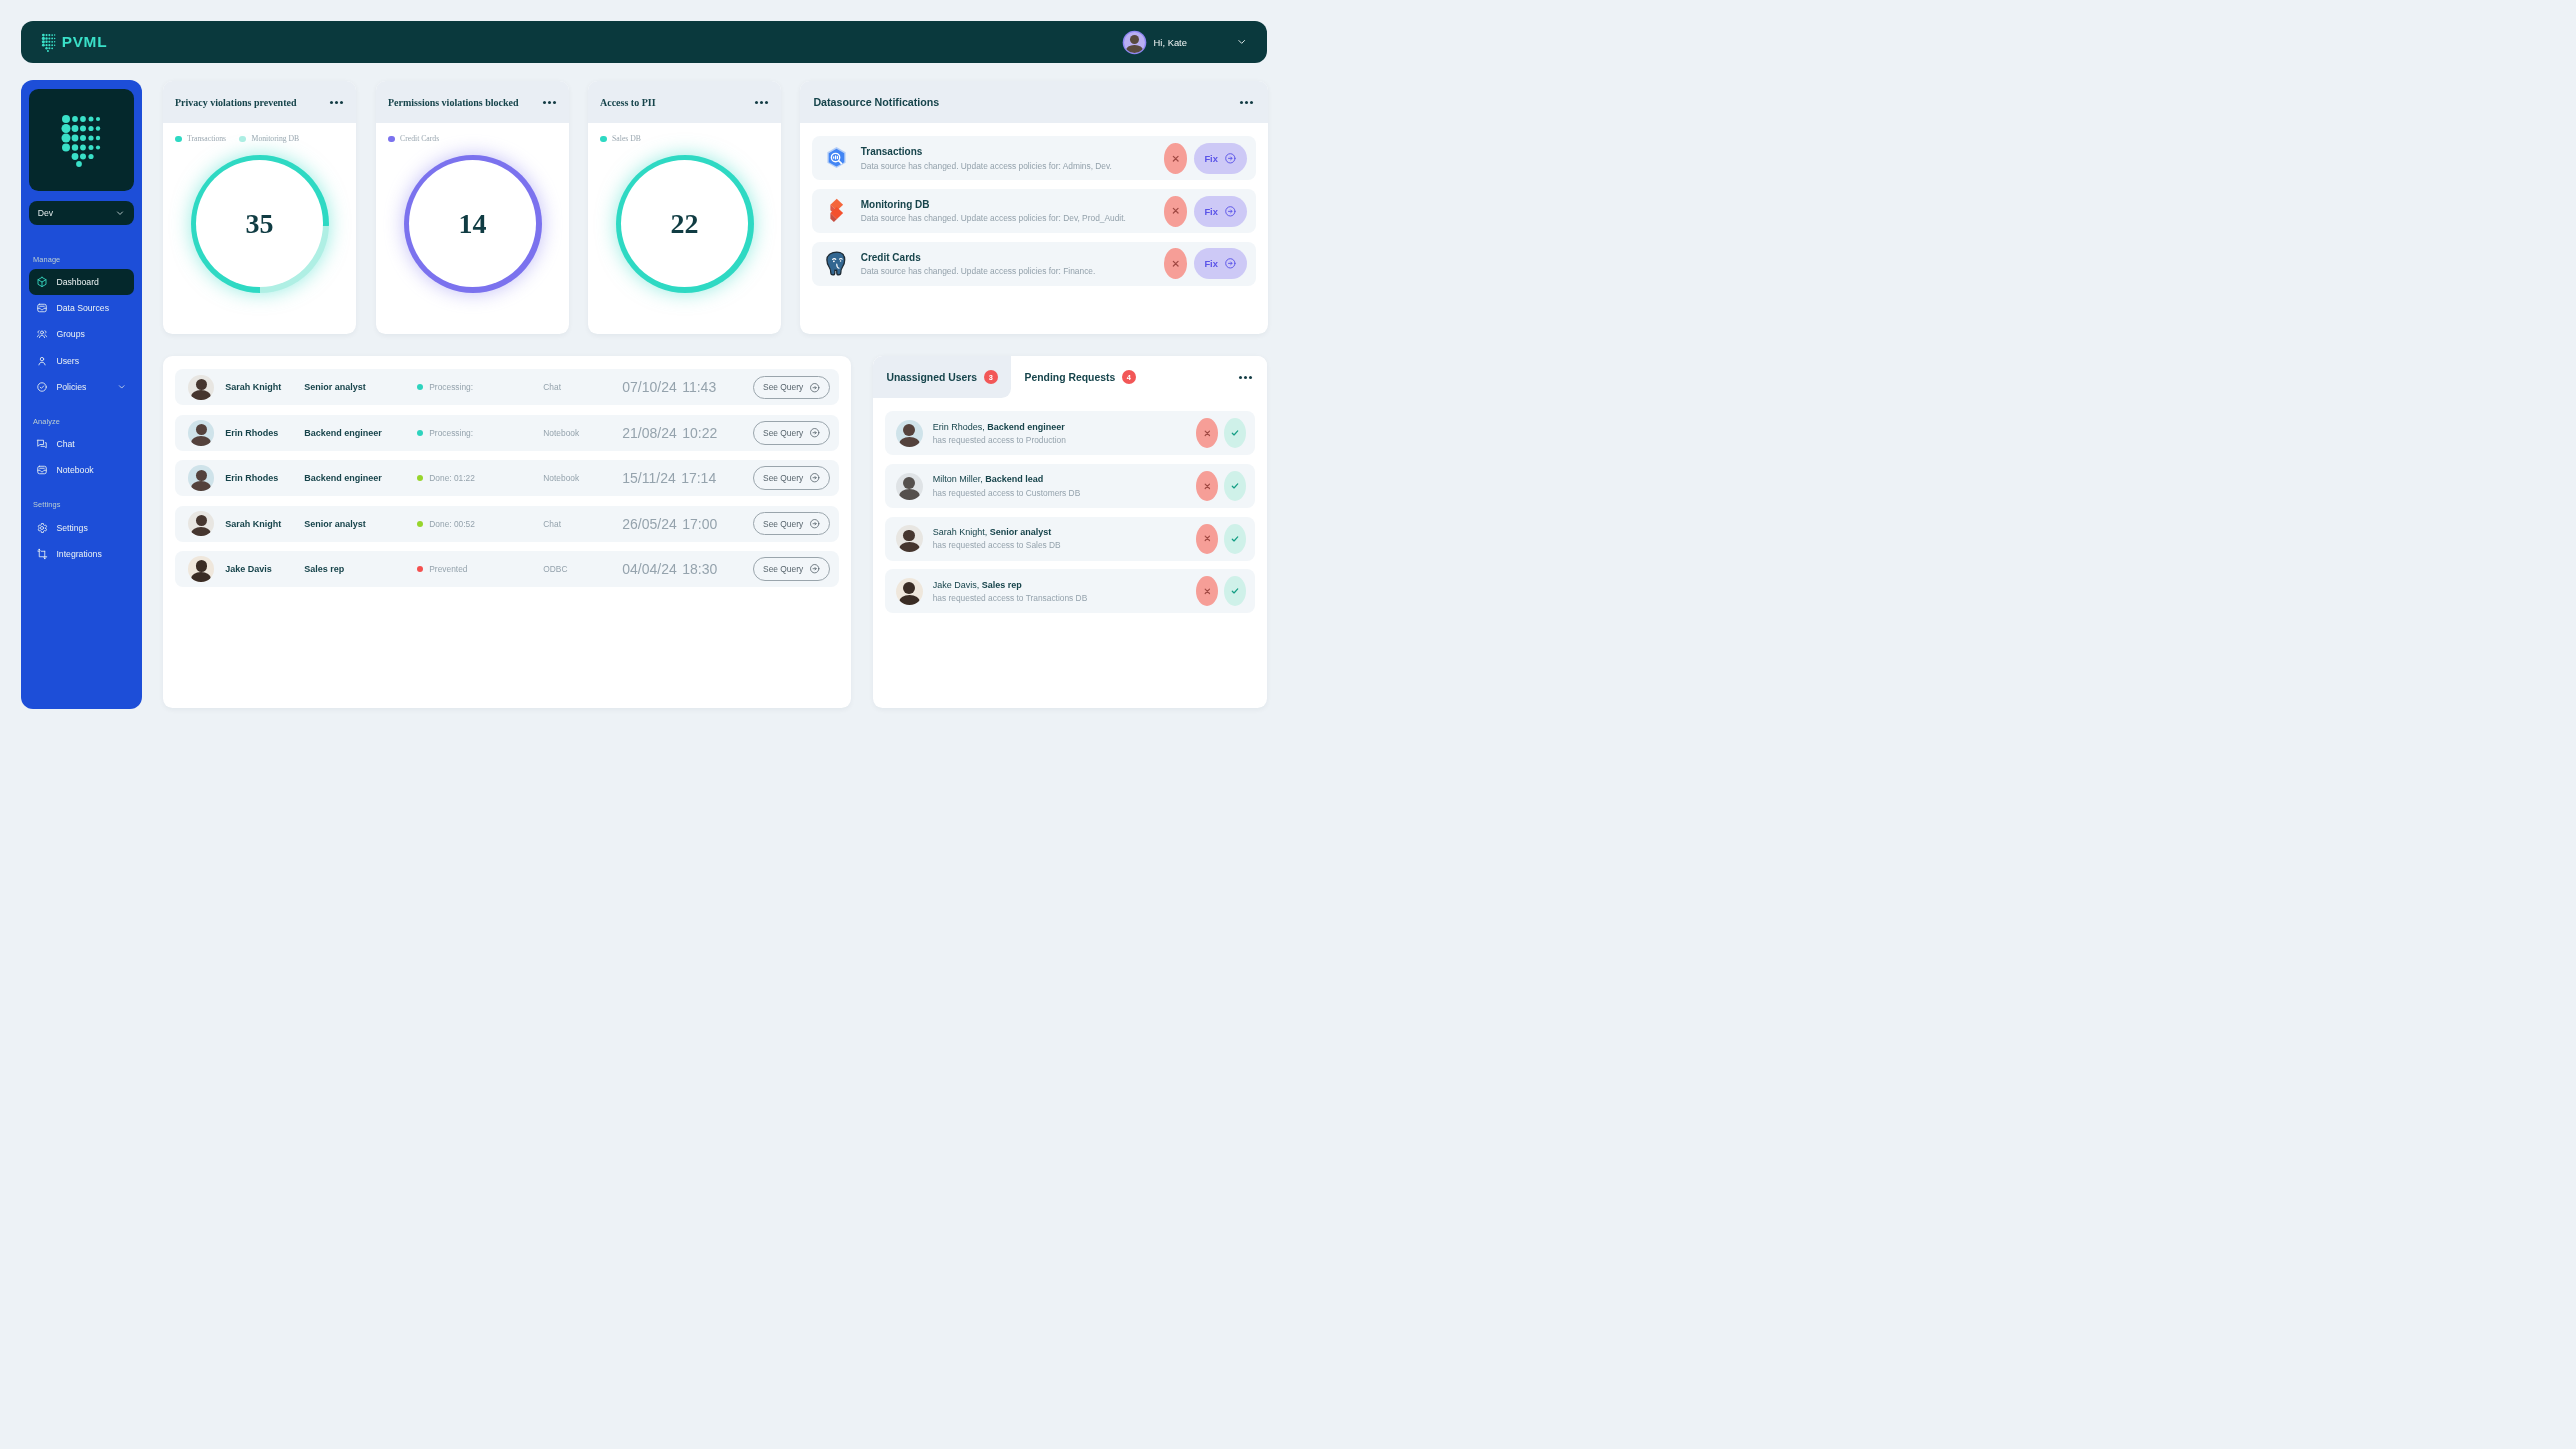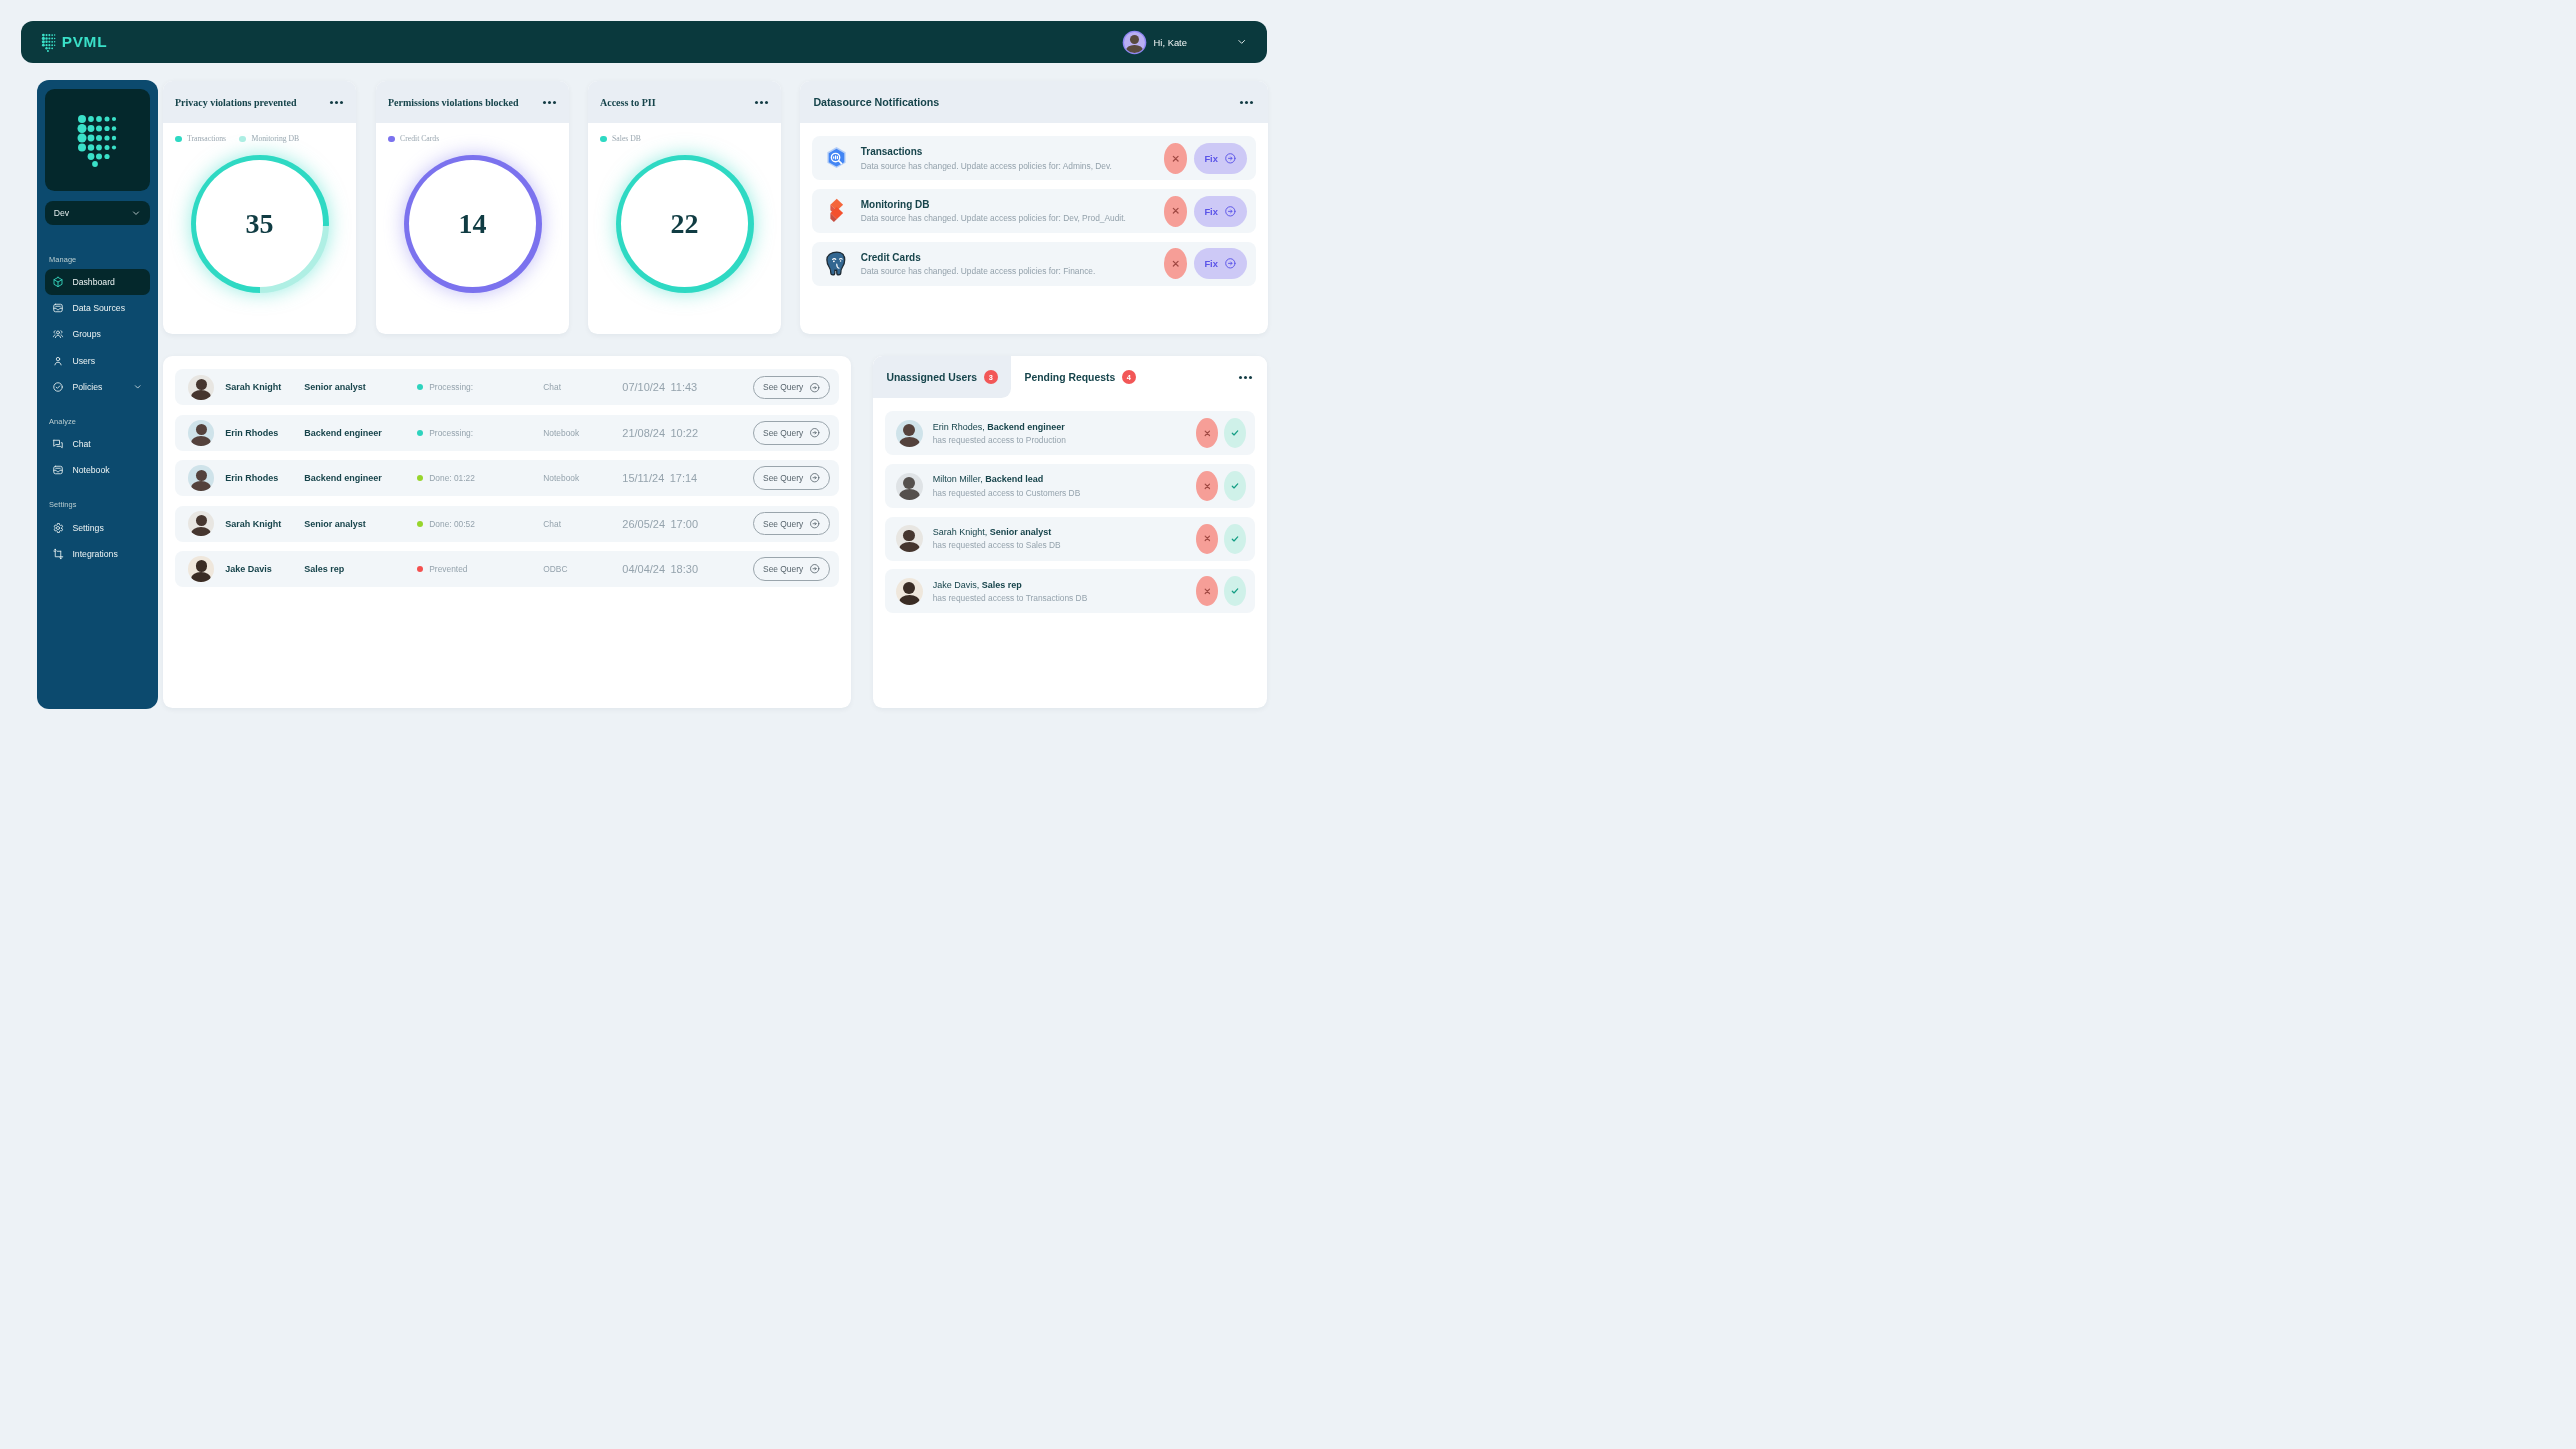--- a/index.html
+++ b/index.html
@@ -39,21 +39,21 @@
   .av-kate   { --bg:#b9aff2; --fg:#594a3f; }
   .av-sarah  { --bg:#e8e6e2; --fg:#46362f; }
   .av-erin   { --bg:#cfe3ea; --fg:#54423c; }
   .av-milton { --bg:#dfe3e6; --fg:#55504d; }
   .av-jake   { --bg:#efe7dc; --fg:#3a2c24; }
   .topbar .avatar { width:21px; height:21px; box-shadow:0 0 0 1.3px #8f86f4; }
 
   
   .sidebar {
     position:absolute; left:21px; top:80px; width:121px; height:629px;
-    background:#0c4a6e; border-radius:12px; padding:8.7px 8px;margin-left:16px;
+    background:#1d4ed8; border-radius:12px; padding:8.7px 8px;
   }
   .logo-box {
     height:102px; border-radius:9.4px; background:#04282c;
     display:flex; align-items:center; justify-content:center;
   }
   .workspace-select {
     margin-top:10.7px; height:24px; border-radius:8px; background:#04282c;
     display:flex; align-items:center; padding:0 8.7px; color:#e3ecec; font-size:8.7px;
     cursor:pointer;
   }
@@ -139,21 +139,21 @@
     background:#f2f6f9; border-radius:8px; height:36px; margin-bottom:9.4px;
     display:flex; align-items:center; padding:0 9.4px 0 13.4px;
   }
   .query-row .avatar { width:25.5px; height:25.5px; }
   .q-name { width:79px; margin-left:11.4px; font-size:9px; font-weight:700; color:#17444b; }
   .q-role { width:113px; font-size:9px; font-weight:700; color:#17444b; }
   .q-status { width:126px; display:flex; align-items:center; gap:6px; }
   .q-status-dot { width:6px; height:6px; border-radius:50%; flex:none; }
   .q-status-text { font-size:8.4px; color:#95a3ad; }
   .q-channel { width:79px; font-size:8.4px; color:#95a3ad; }
-  .q-date { width:101px; font-size:11px; color:#95a3ad; display:flex; gap:5.4px; }
+  .q-date { width:101px; font-size:14px; color:#95a3ad; display:flex; gap:5.4px; }
   .btn-see-query {
     margin-left:auto; height:23.5px; padding:0 8.7px; border-radius:12px;
     background:transparent; border:1.1px solid #9aa5ac; display:flex; align-items:center;
     gap:5.4px; cursor:pointer; color:#57646c; font-size:8.4px;
     font-family:"Liberation Sans","DejaVu Sans",sans-serif;
   }
 
   
   #requests { left:873px; top:356px; width:394px; height:352px; }
   .tabs-head { height:42px; display:flex; align-items:center; background:#fff; }

